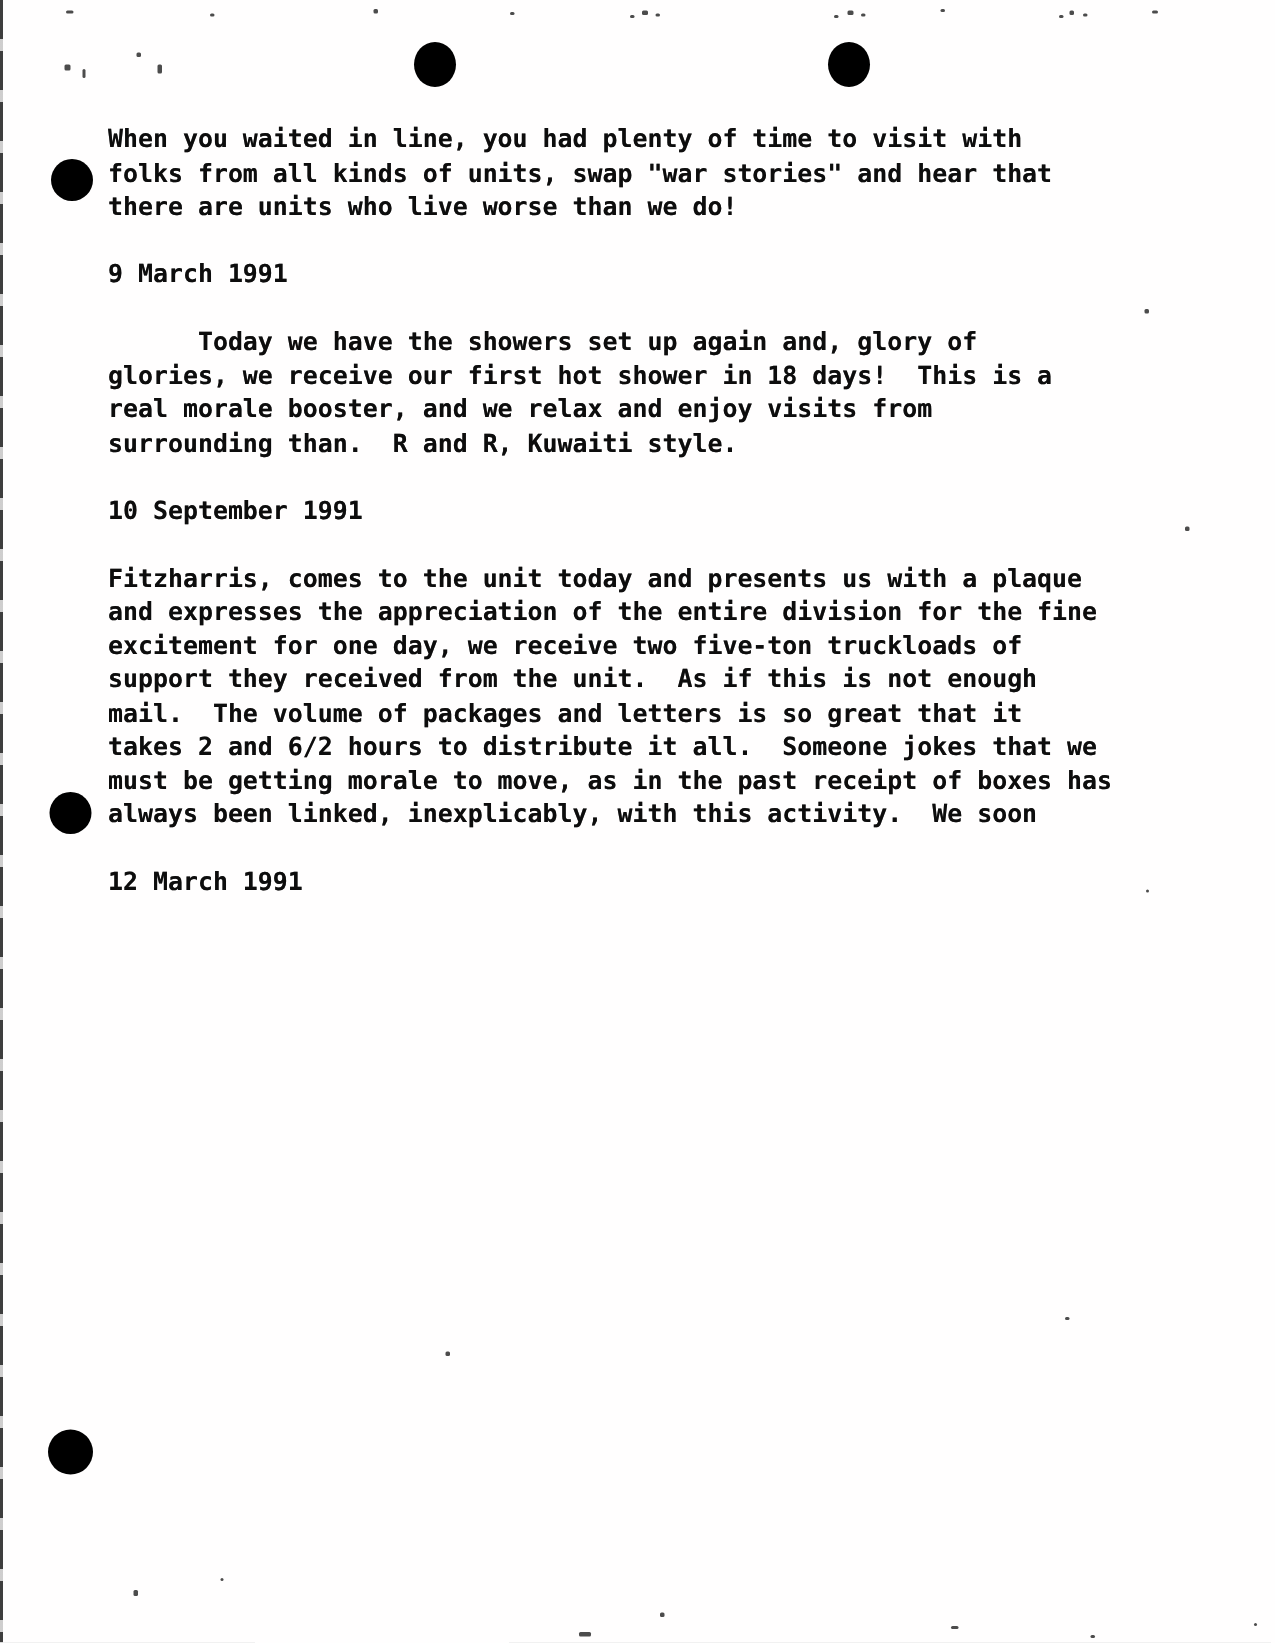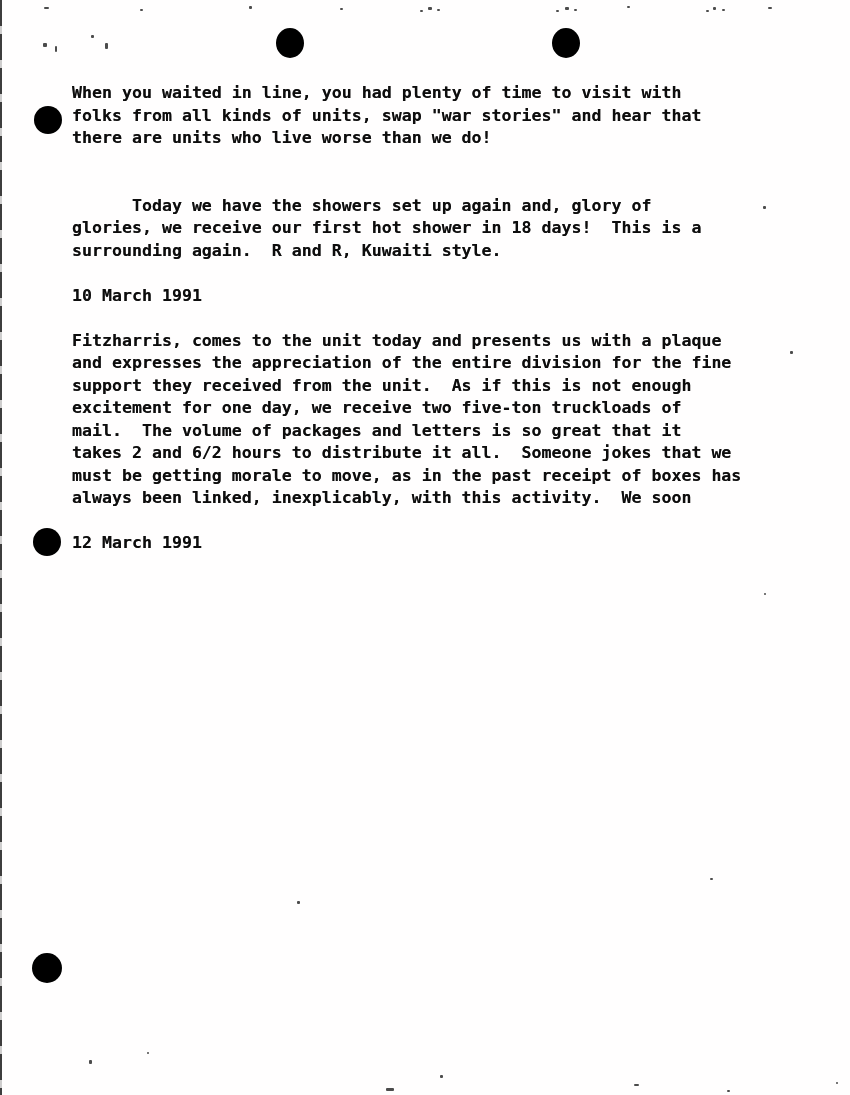--- a/index.html
+++ b/index.html
@@ -57,31 +57,33 @@
 </head>
 <body>
 
 <div class="page">
   <div class="edge-line"></div>
   <div class="doc-text">
       <div class="line">When you waited in line, you had plenty of time to visit with</div>
       <div class="line">folks from all kinds of units, swap "war stories" and hear that</div>
       <div class="line">there are units who live worse than we do!</div>
       <div class="line"></div>
+      <div class="line">9 March 1991</div>
       <div class="line"></div>
       <div class="line">      Today we have the showers set up again and, glory of</div>
       <div class="line">glories, we receive our first hot shower in 18 days!  This is a</div>
-      <div class="line">surrounding again.  R and R, Kuwaiti style.</div>
+      <div class="line">real morale booster, and we relax and enjoy visits from</div>
+      <div class="line">surrounding than.  R and R, Kuwaiti style.</div>
       <div class="line"></div>
-      <div class="line">10 March 1991</div>
+      <div class="line">10 September 1991</div>
       <div class="line"></div>
       <div class="line">Fitzharris, comes to the unit today and presents us with a plaque</div>
       <div class="line">and expresses the appreciation of the entire division for the fine</div>
+      <div class="line">excitement for one day, we receive two five-ton truckloads of</div>
       <div class="line">support they received from the unit.  As if this is not enough</div>
-      <div class="line">excitement for one day, we receive two five-ton truckloads of</div>
       <div class="line">mail.  The volume of packages and letters is so great that it</div>
       <div class="line">takes 2 and 6/2 hours to distribute it all.  Someone jokes that we</div>
       <div class="line">must be getting morale to move, as in the past receipt of boxes has</div>
       <div class="line">always been linked, inexplicably, with this activity.  We soon</div>
       <div class="line"></div>
       <div class="line">12 March 1991</div>
     </div>
 
 <span class="dot" style="left: 276px; top: 28px; width: 28px; height: 30px;"></span>
     <span class="dot" style="left: 552px; top: 28px; width: 28px; height: 30px;"></span>

